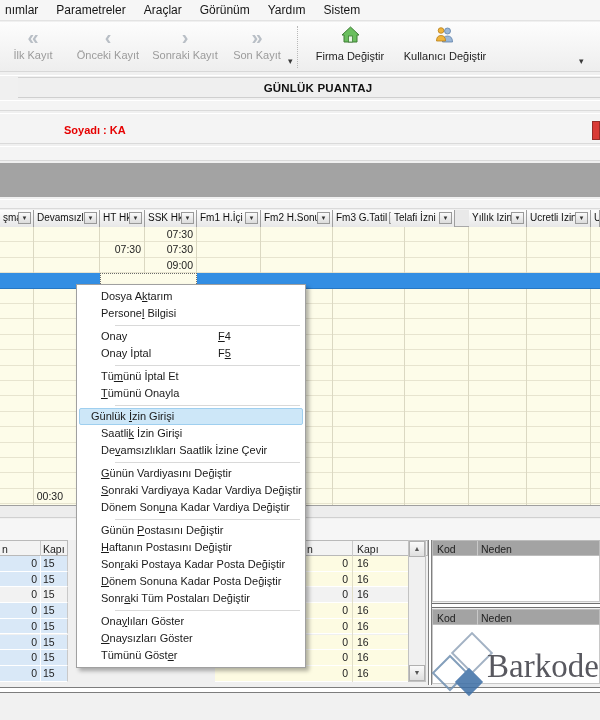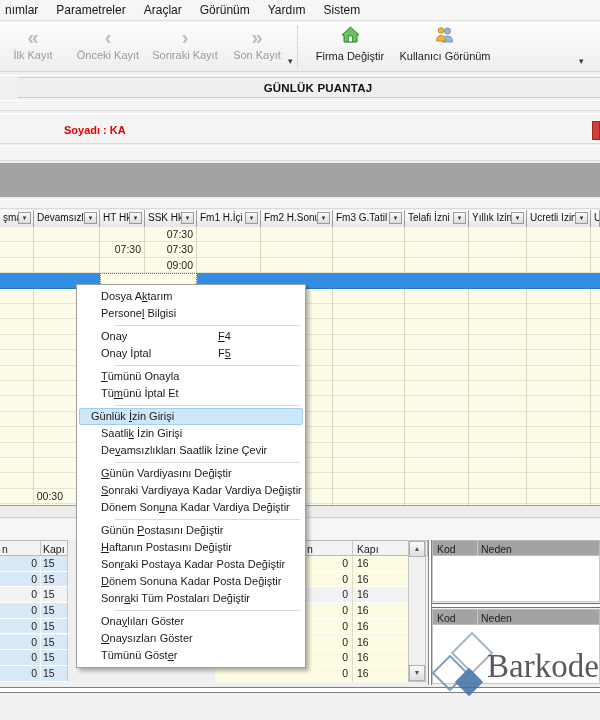--- a/index.html
+++ b/index.html
@@ -146,21 +146,21 @@
     </div>
     <div class="tbtn a1">
       <span class="aicon">
         <svg width="20" height="18" viewBox="0 0 20 18">
             <circle cx="12.5" cy="5" r="3" fill="#9ab7d8" stroke="#5e80a8" stroke-width="0.8"></circle>
             <path d="M7.5 16 q0-6 5-6 q5 0 5 6 z" fill="#9ab7d8" stroke="#5e80a8" stroke-width="0.8"></path>
             <circle cx="6" cy="4.5" r="2.8" fill="#f0b43c" stroke="#b57d16" stroke-width="0.8"></circle>
             <path d="M1.5 15 q0-5.5 4.5-5.5 q4.5 0 4.5 5.5 z" fill="#f0b43c" stroke="#b57d16" stroke-width="0.8"></path>
           </svg>
       </span>
-      <span class="actlbl">Kullanıcı Görünüm</span>
+      <span class="actlbl">Kullanıcı Değiştir</span>
     </div>
     <span class="actmore">▾</span>
   </div>
 
   <div class="gapline"></div>
   <div class="titlebar">
     <span>GÜNLÜK PUANTAJ</span>
   </div>
 
   <div class="strip s1"></div>
@@ -193,21 +193,21 @@
         <div class="gh-arrow">▼</div>
       </div>
       <div class="gh-cell" style="left: 261px; width: 72px;">
         <div class="gh-label">Fm2 H.Sonu</div>
         <div class="gh-arrow">▼</div>
       </div>
       <div class="gh-cell" style="left: 333px; width: 72px;">
         <div class="gh-label">Fm3 G.Tatil</div>
         <div class="gh-arrow">▼</div>
       </div>
-      <div class="gh-cell" style="left: 405px; width: 64px; text-decoration: underline;">
+      <div class="gh-cell" style="left: 391px; width: 64px; text-decoration: underline;">
         <div class="gh-label">Telafi İzni</div>
         <div class="gh-arrow">▼</div>
       </div>
       <div class="gh-cell" style="left: 469px; width: 58px;">
         <div class="gh-label">Yıllık Izin</div>
         <div class="gh-arrow">▼</div>
       </div>
       <div class="gh-cell" style="left: 527px; width: 64px;">
         <div class="gh-label">Ucretli Izin</div>
         <div class="gh-arrow">▼</div>
@@ -373,22 +373,22 @@
     <span class="logo-text">Barkodes</span>
   </div>
 
   <div class="cmenu">
       <div class="mi"><span>Dosya A<u>k</u>tarım</span></div>
       <div class="mi"><span>Persone<u>l</u> Bilgisi</span></div>
       <div class="msep"></div>
       <div class="mi"><span>Onay</span><span class="msc"><u>F</u>4</span></div>
       <div class="mi"><span>Onay İptal</span><span class="msc">F<u>5</u></span></div>
       <div class="msep"></div>
+      <div class="mi"><span>Tü<u>m</u>ünü İptal Et</span></div>
       <div class="mi"><span><u>T</u>ümünü Onayla</span></div>
-      <div class="mi"><span>Tü<u>m</u>ünü İptal Et</span></div>
       <div class="msep"></div>
       <div class="mi hl"><span>Günlük <u>İ</u>zin Girişi</span></div>
       <div class="mi"><span>Saatli<u>k</u> İzin Girişi</span></div>
       <div class="mi"><span>De<u>v</u>amsızlıkları Saatlik İzine Çevir</span></div>
       <div class="msep"></div>
       <div class="mi"><span><u>G</u>ünün Vardiyasını Değiştir</span></div>
       <div class="mi"><span><u>S</u>onraki Vardiyaya Kadar Vardiya Değiştir</span></div>
       <div class="mi"><span>Dönem Son<u>u</u>na Kadar Vardiya Değiştir</span></div>
       <div class="msep"></div>
       <div class="mi"><span>Günün <u>P</u>ostasını Değiştir</span></div>

